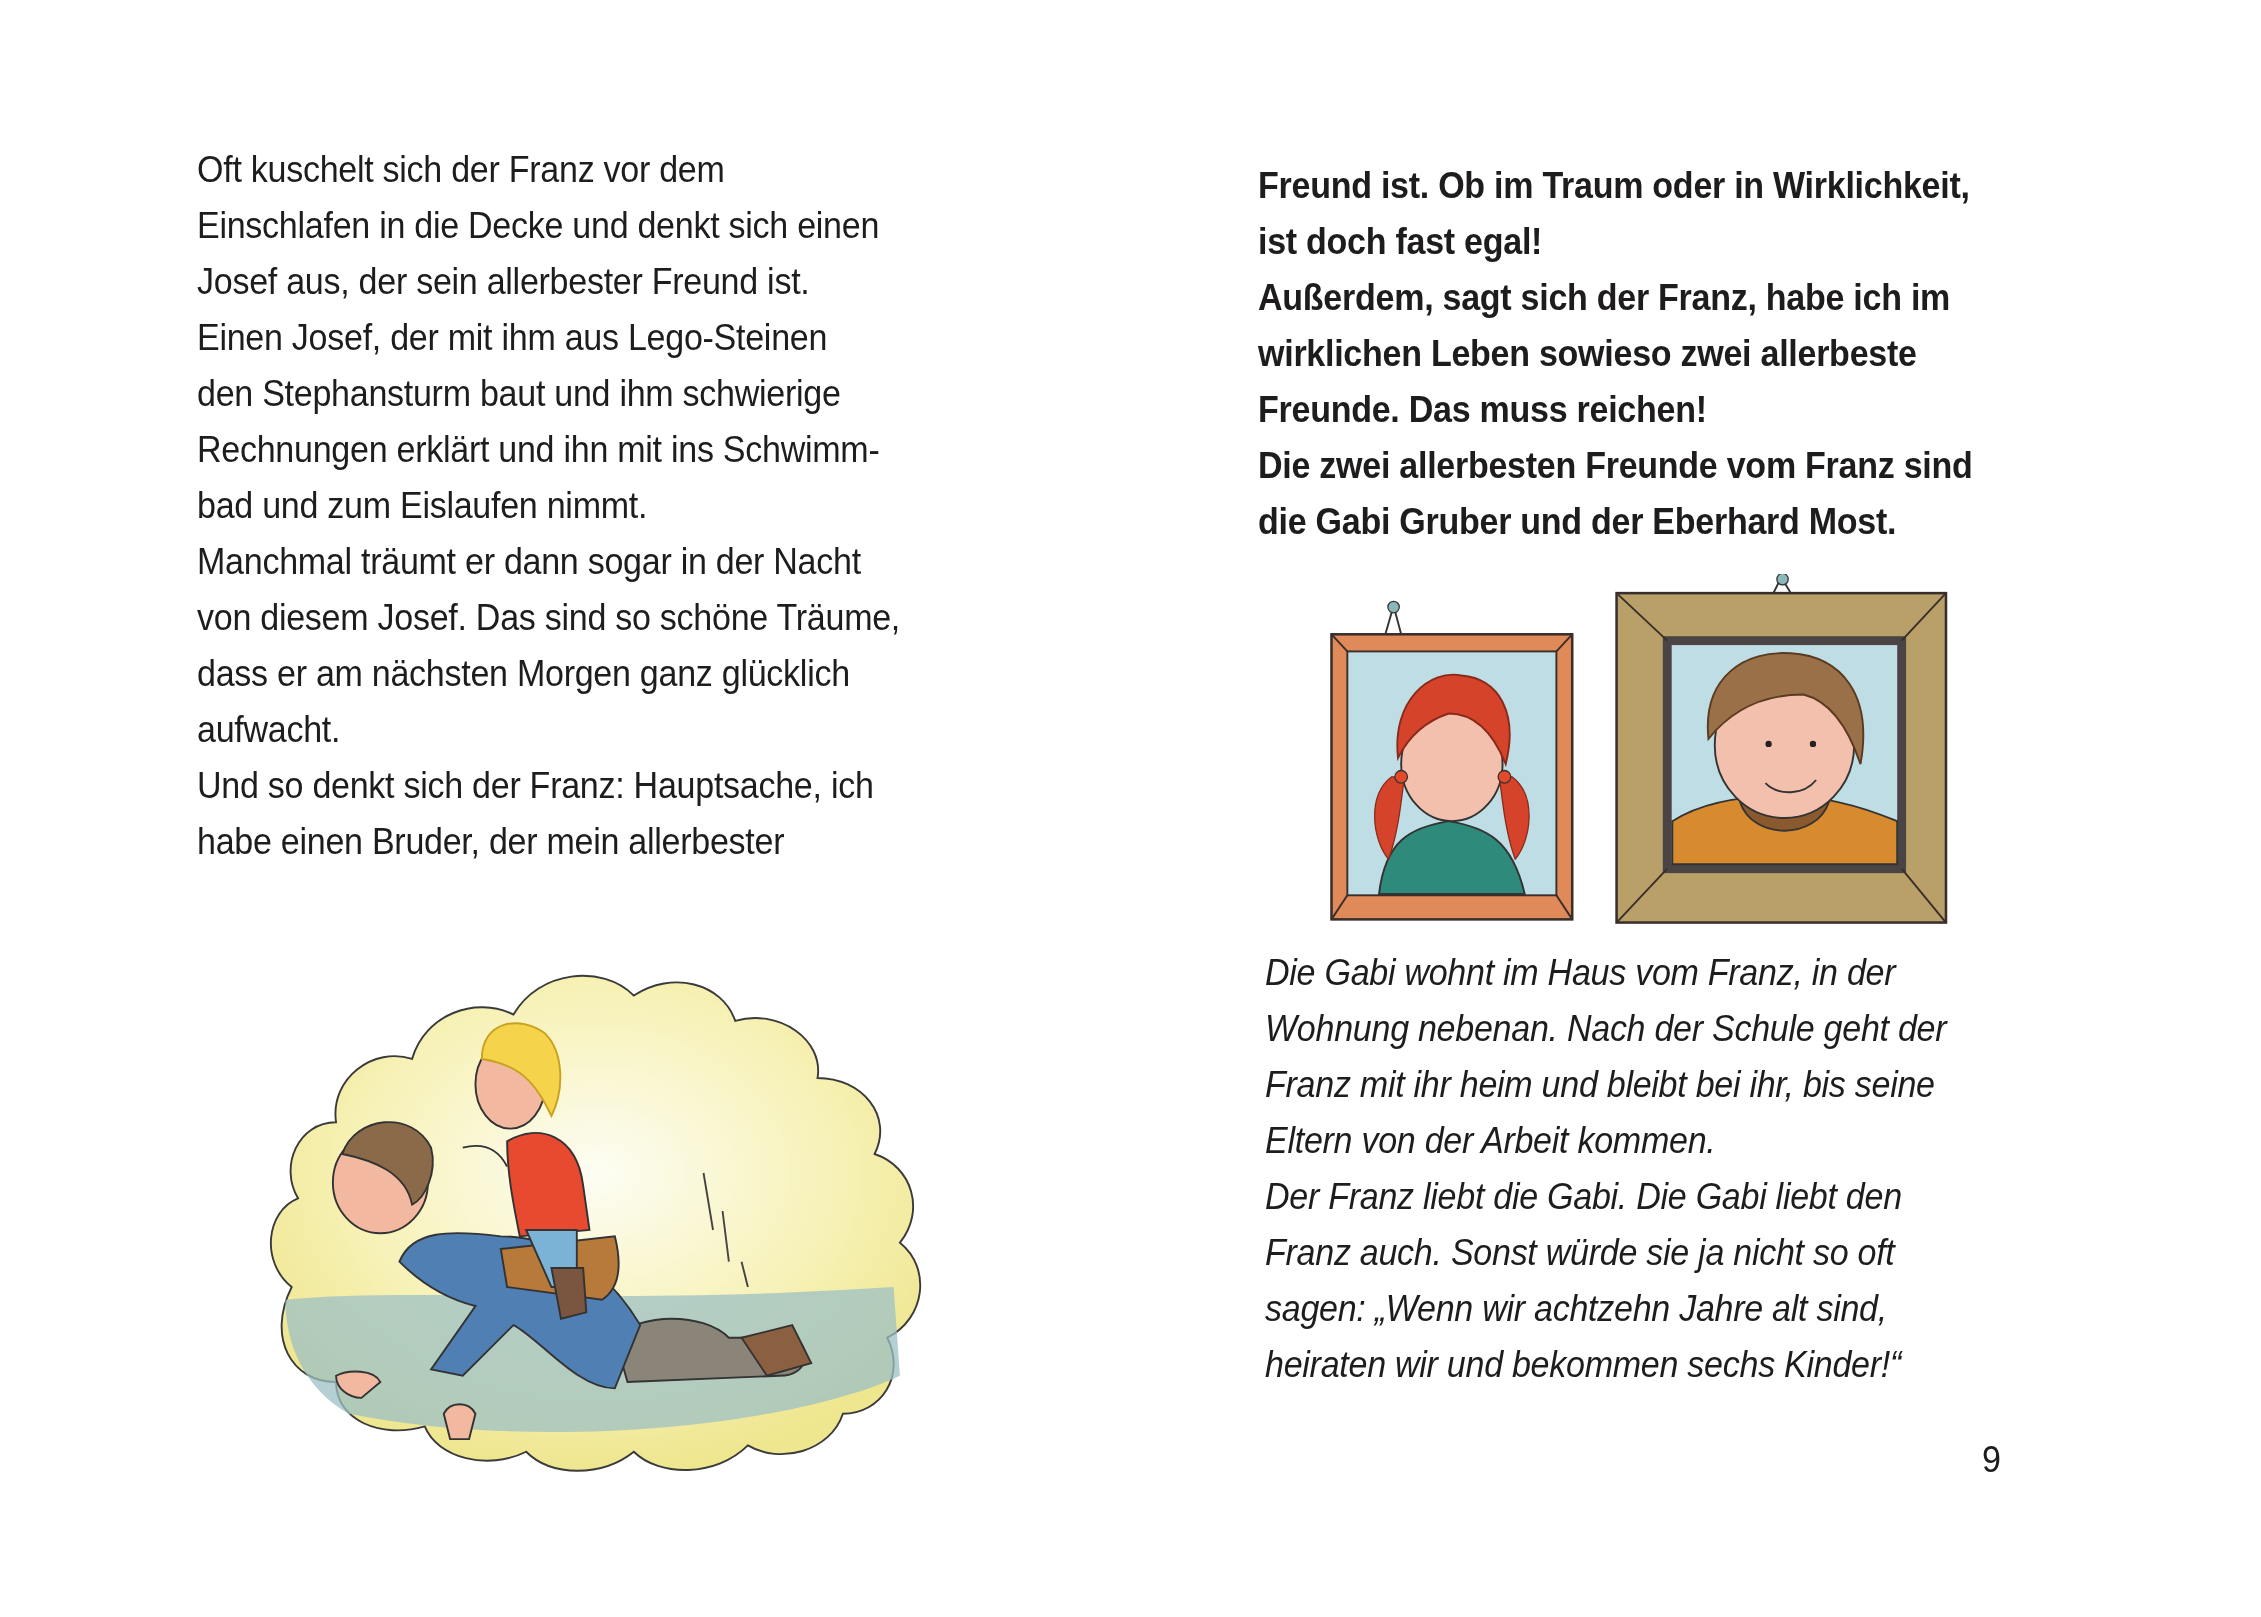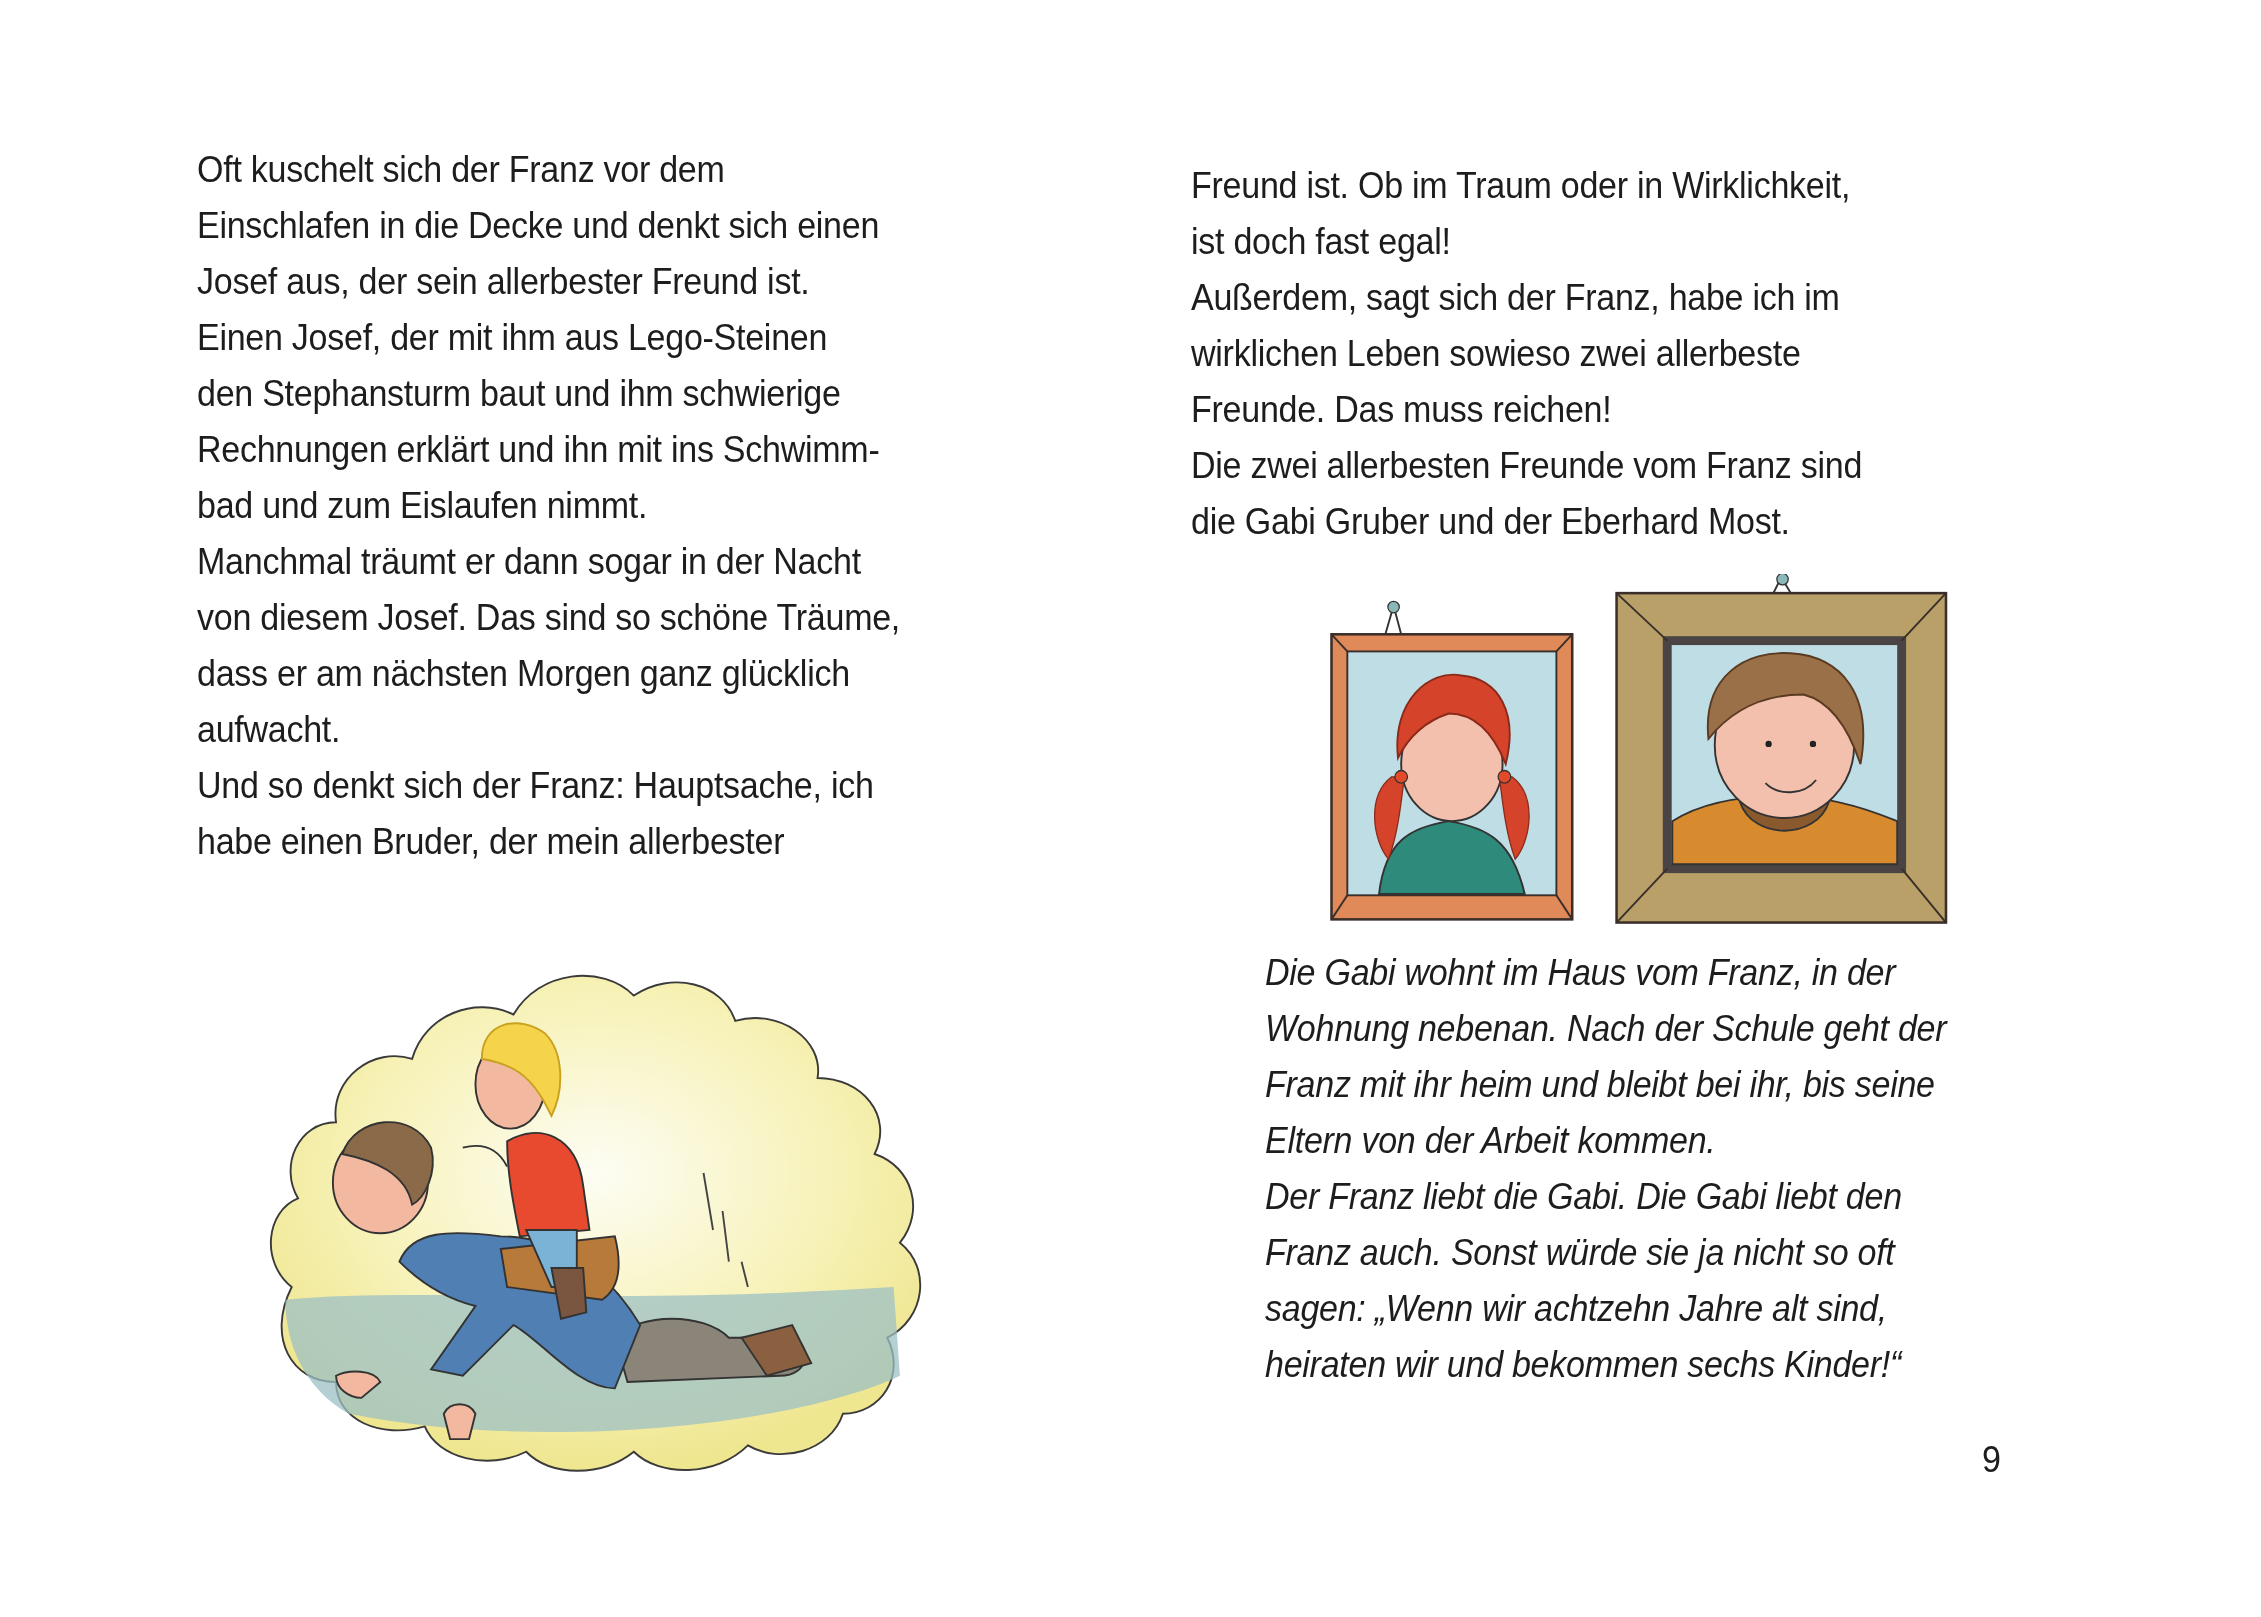--- a/index.html
+++ b/index.html
@@ -3,21 +3,21 @@
   <meta charset="utf-8">
   <style>
     html, body { margin: 0; padding: 0; background: #ffffff; }
     body {
       width: 2261px; height: 1617px; position: relative; overflow: hidden;
       font-family: "Liberation Sans", "DejaVu Sans", sans-serif;
       color: #1e1c1c;
     }
     .col { position: absolute; }
     .col-left { left: 197px; top: 142px; width: 888px; }
-    .col-right-top { left: 1191px; top: 158px; width: 888px; }
+    .col-right-top { left: 1258px; top: 158px; width: 888px; font-weight: bold; }
     .col-right-bottom { left: 1265px; top: 945px; width: 888px; font-style: italic; }
     .line {
       font-size: 37px; line-height: 56px; height: 56px; white-space: nowrap;
       letter-spacing: -0.3px; transform: scaleX(0.92); transform-origin: left center;
     }
     .page-number {
       position: absolute; left: 1982px; top: 1438px; font-size: 37px; line-height: 44px;
       transform: scaleX(0.92); transform-origin: left center;
     }
     .illustration { position: absolute; }

